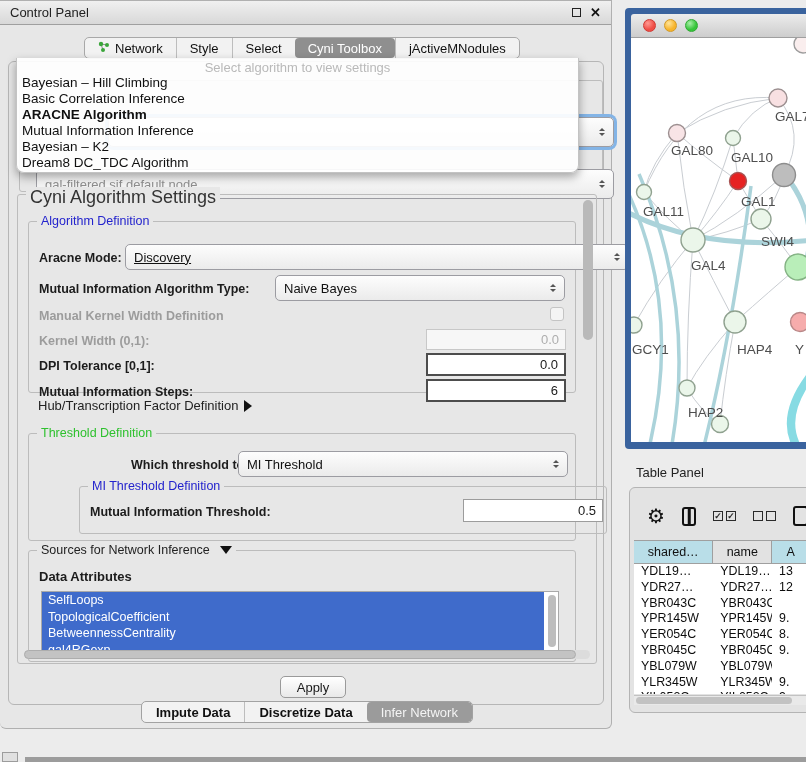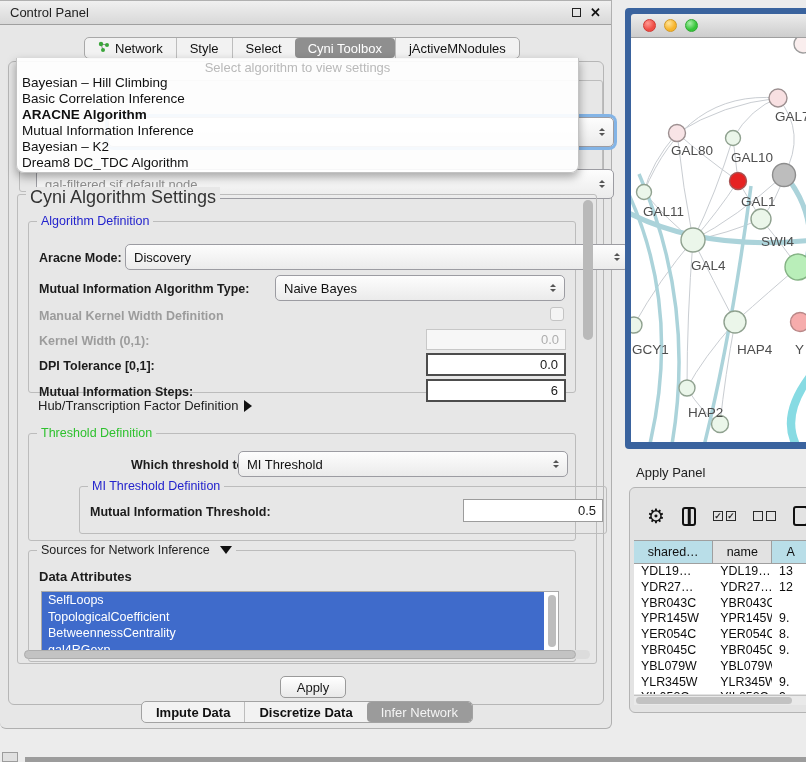--- a/index.html
+++ b/index.html
@@ -173,21 +173,21 @@
       </div>
     </div>
 
     <div class="abs group" id="cyni-group">
       <span class="legend" id="cyni-legend">Cyni Algorithm Settings</span>
 
       <div class="abs group" id="algodef-group">
         <span class="legend blue">Algorithm Definition</span>
 
         <span class="abs form-label" style="left:10px;top:29px;">Aracne Mode:</span>
-        <div class="abs combo" style="left:96px;top:22px;width:504px;height:26px;">
+        <div class="abs combo" style="left:96px;top:22px;width:504px;height:26px;text-decoration:underline;">
           <span>Discovery</span>
           <span class="arrows">
               <i class="up"></i>
               <i class="dn"></i>
             </span>
         </div>
 
         <span class="abs form-label" style="left:10px;top:60px;">Mutual Information Algorithm Type:</span>
         <div class="abs combo" style="left:246px;top:53px;width:290px;height:26px;">
           <span>Naive Bayes</span>
@@ -349,21 +349,21 @@
         <text x="130" y="208" font-size="13.5" fill="#4e4e4e" font-family="Liberation Sans, sans-serif">SWI4</text>
         <text x="60" y="232" font-size="13.5" fill="#4e4e4e" font-family="Liberation Sans, sans-serif">GAL4</text>
         <text x="1" y="316" font-size="13.5" fill="#4e4e4e" font-family="Liberation Sans, sans-serif">GCY1</text>
         <text x="106" y="316" font-size="13.5" fill="#4e4e4e" font-family="Liberation Sans, sans-serif">HAP4</text>
         <text x="164" y="316" font-size="13.5" fill="#4e4e4e" font-family="Liberation Sans, sans-serif">Y</text>
         <text x="57" y="379" font-size="13.5" fill="#4e4e4e" font-family="Liberation Sans, sans-serif">HAP2</text>
       </svg>
   </div>
 </div>
 
-<span class="abs" id="table-panel-title">Apply Panel</span>
+<span class="abs" id="table-panel-title">Table Panel</span>
 <div class="abs" id="table-panel">
   <div id="tp-toolbar">
     <span class="gear">⚙</span>
     <span class="cols-icon"></span>
     <span class="cb-pair">
         <span class="cb">✓</span>
         <span class="cb">✓</span>
       </span>
     <span class="cb-pair">
         <span class="cb"></span>

